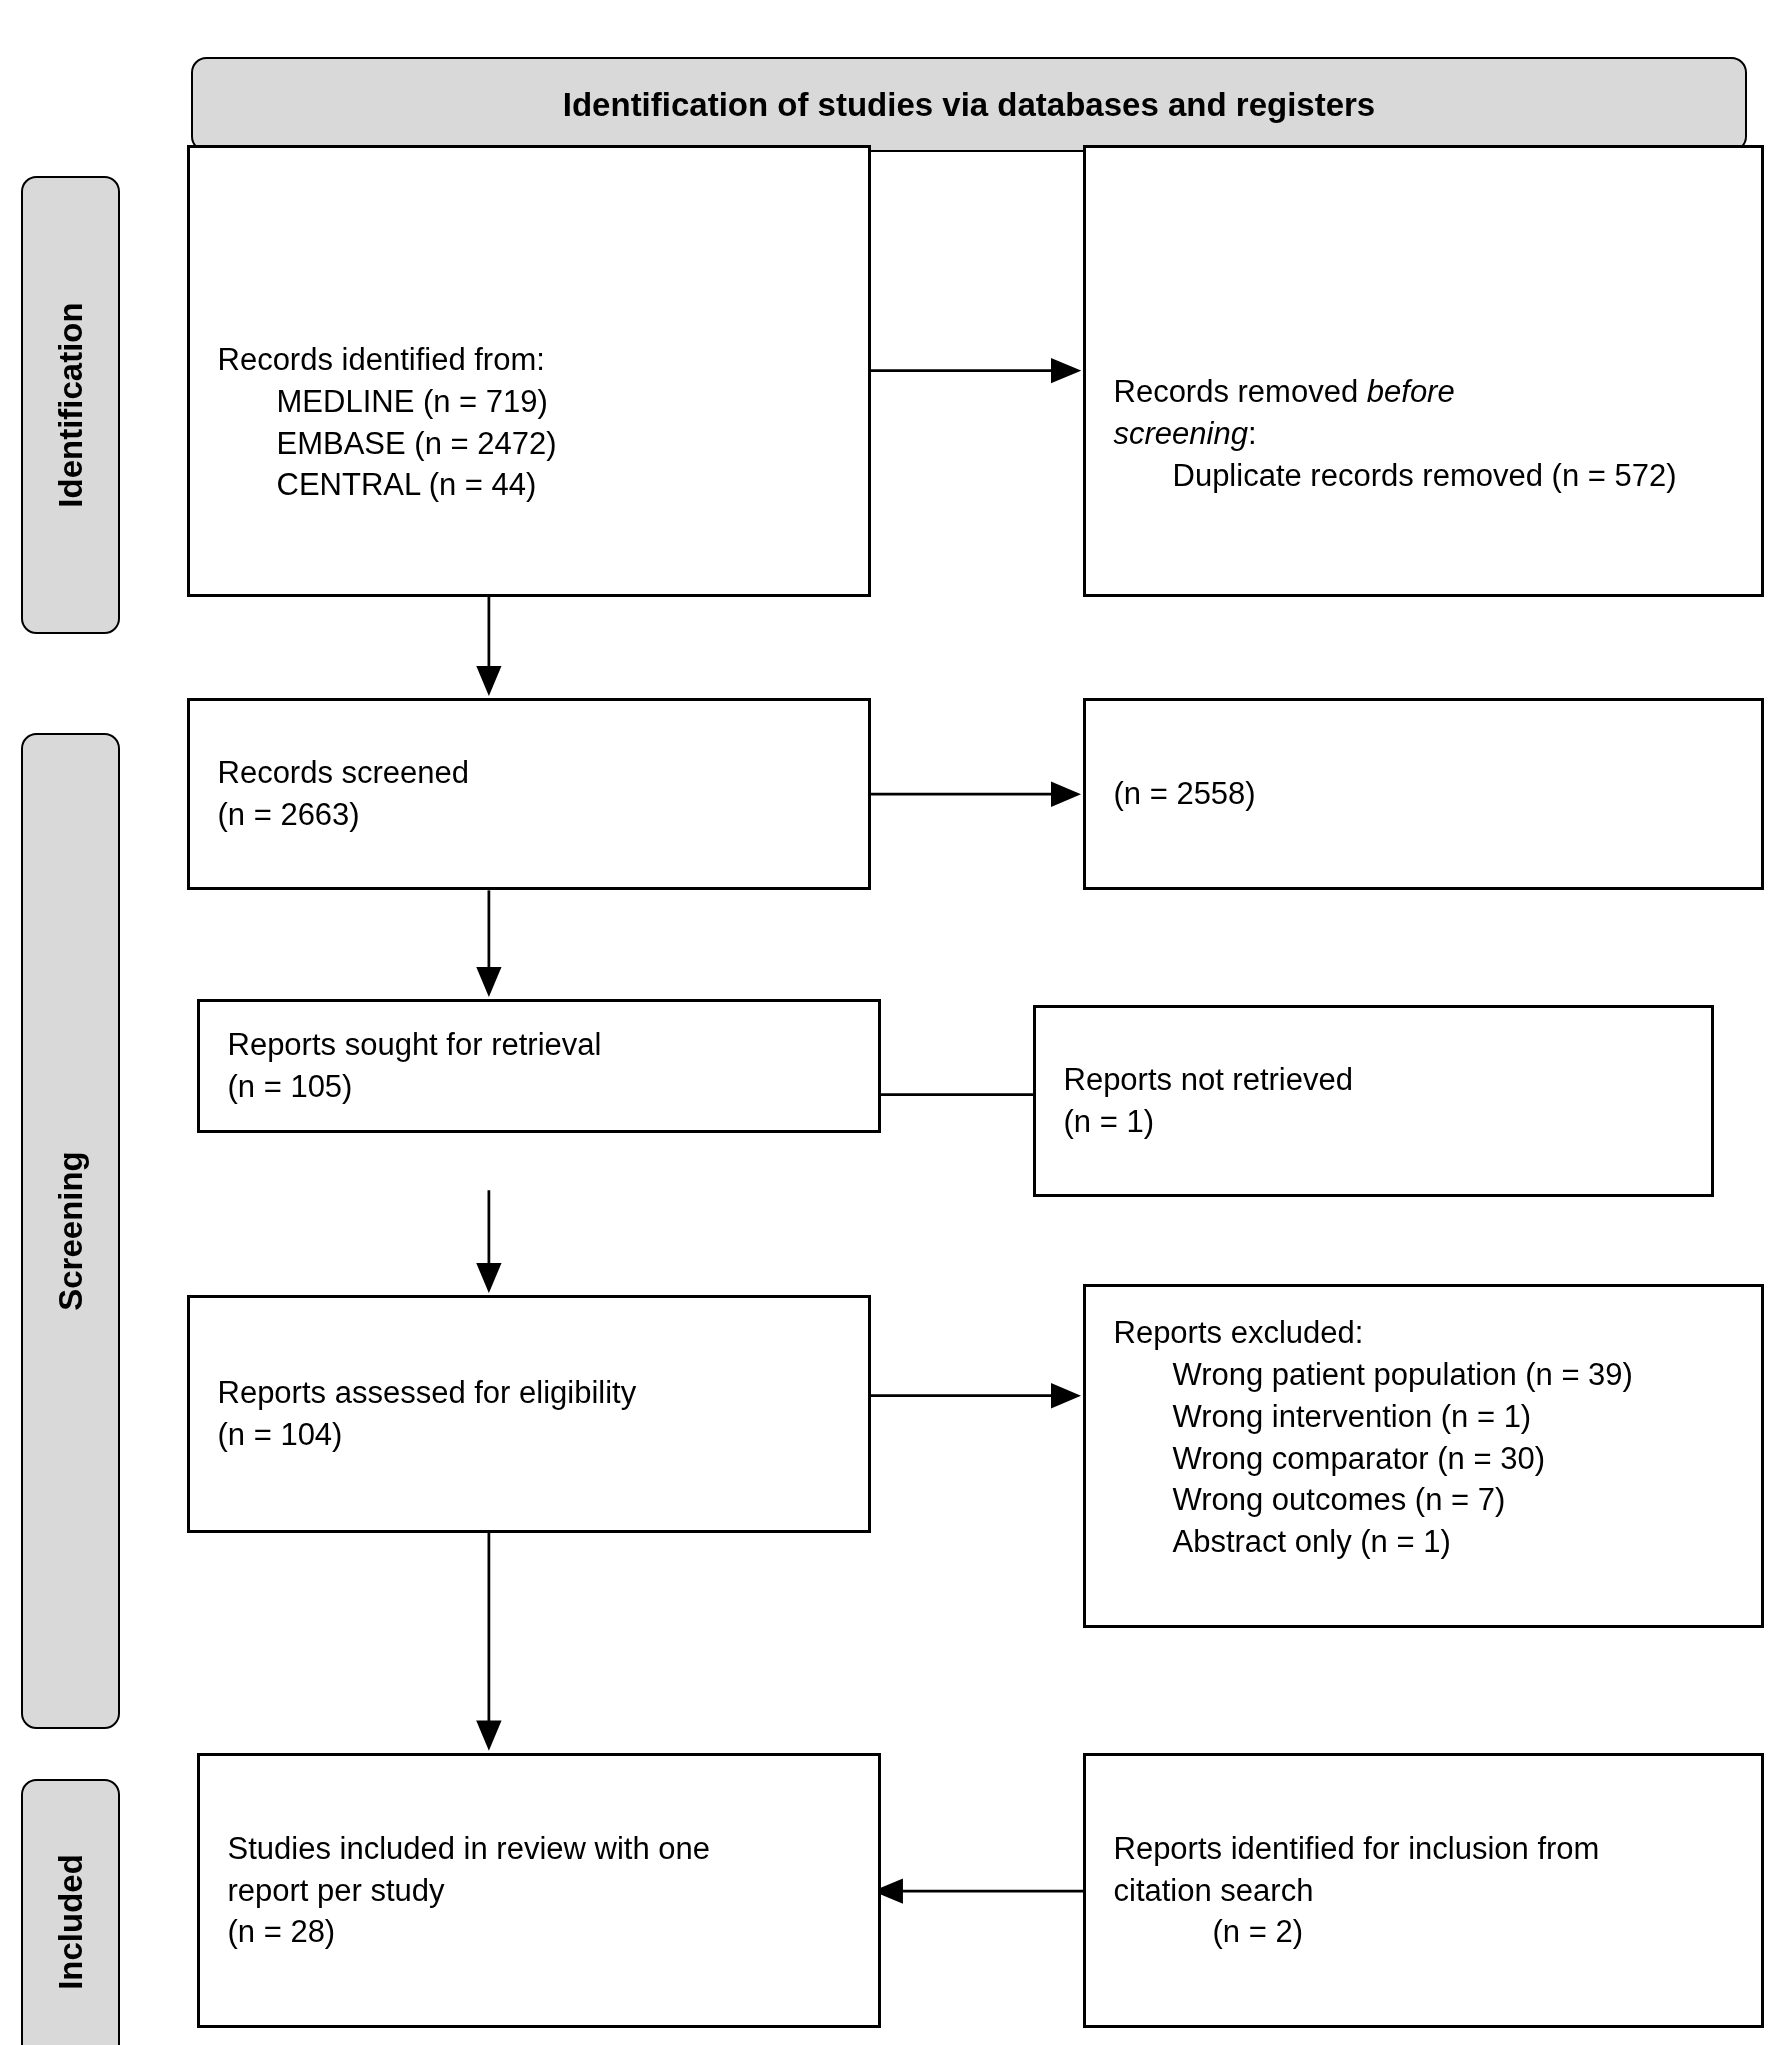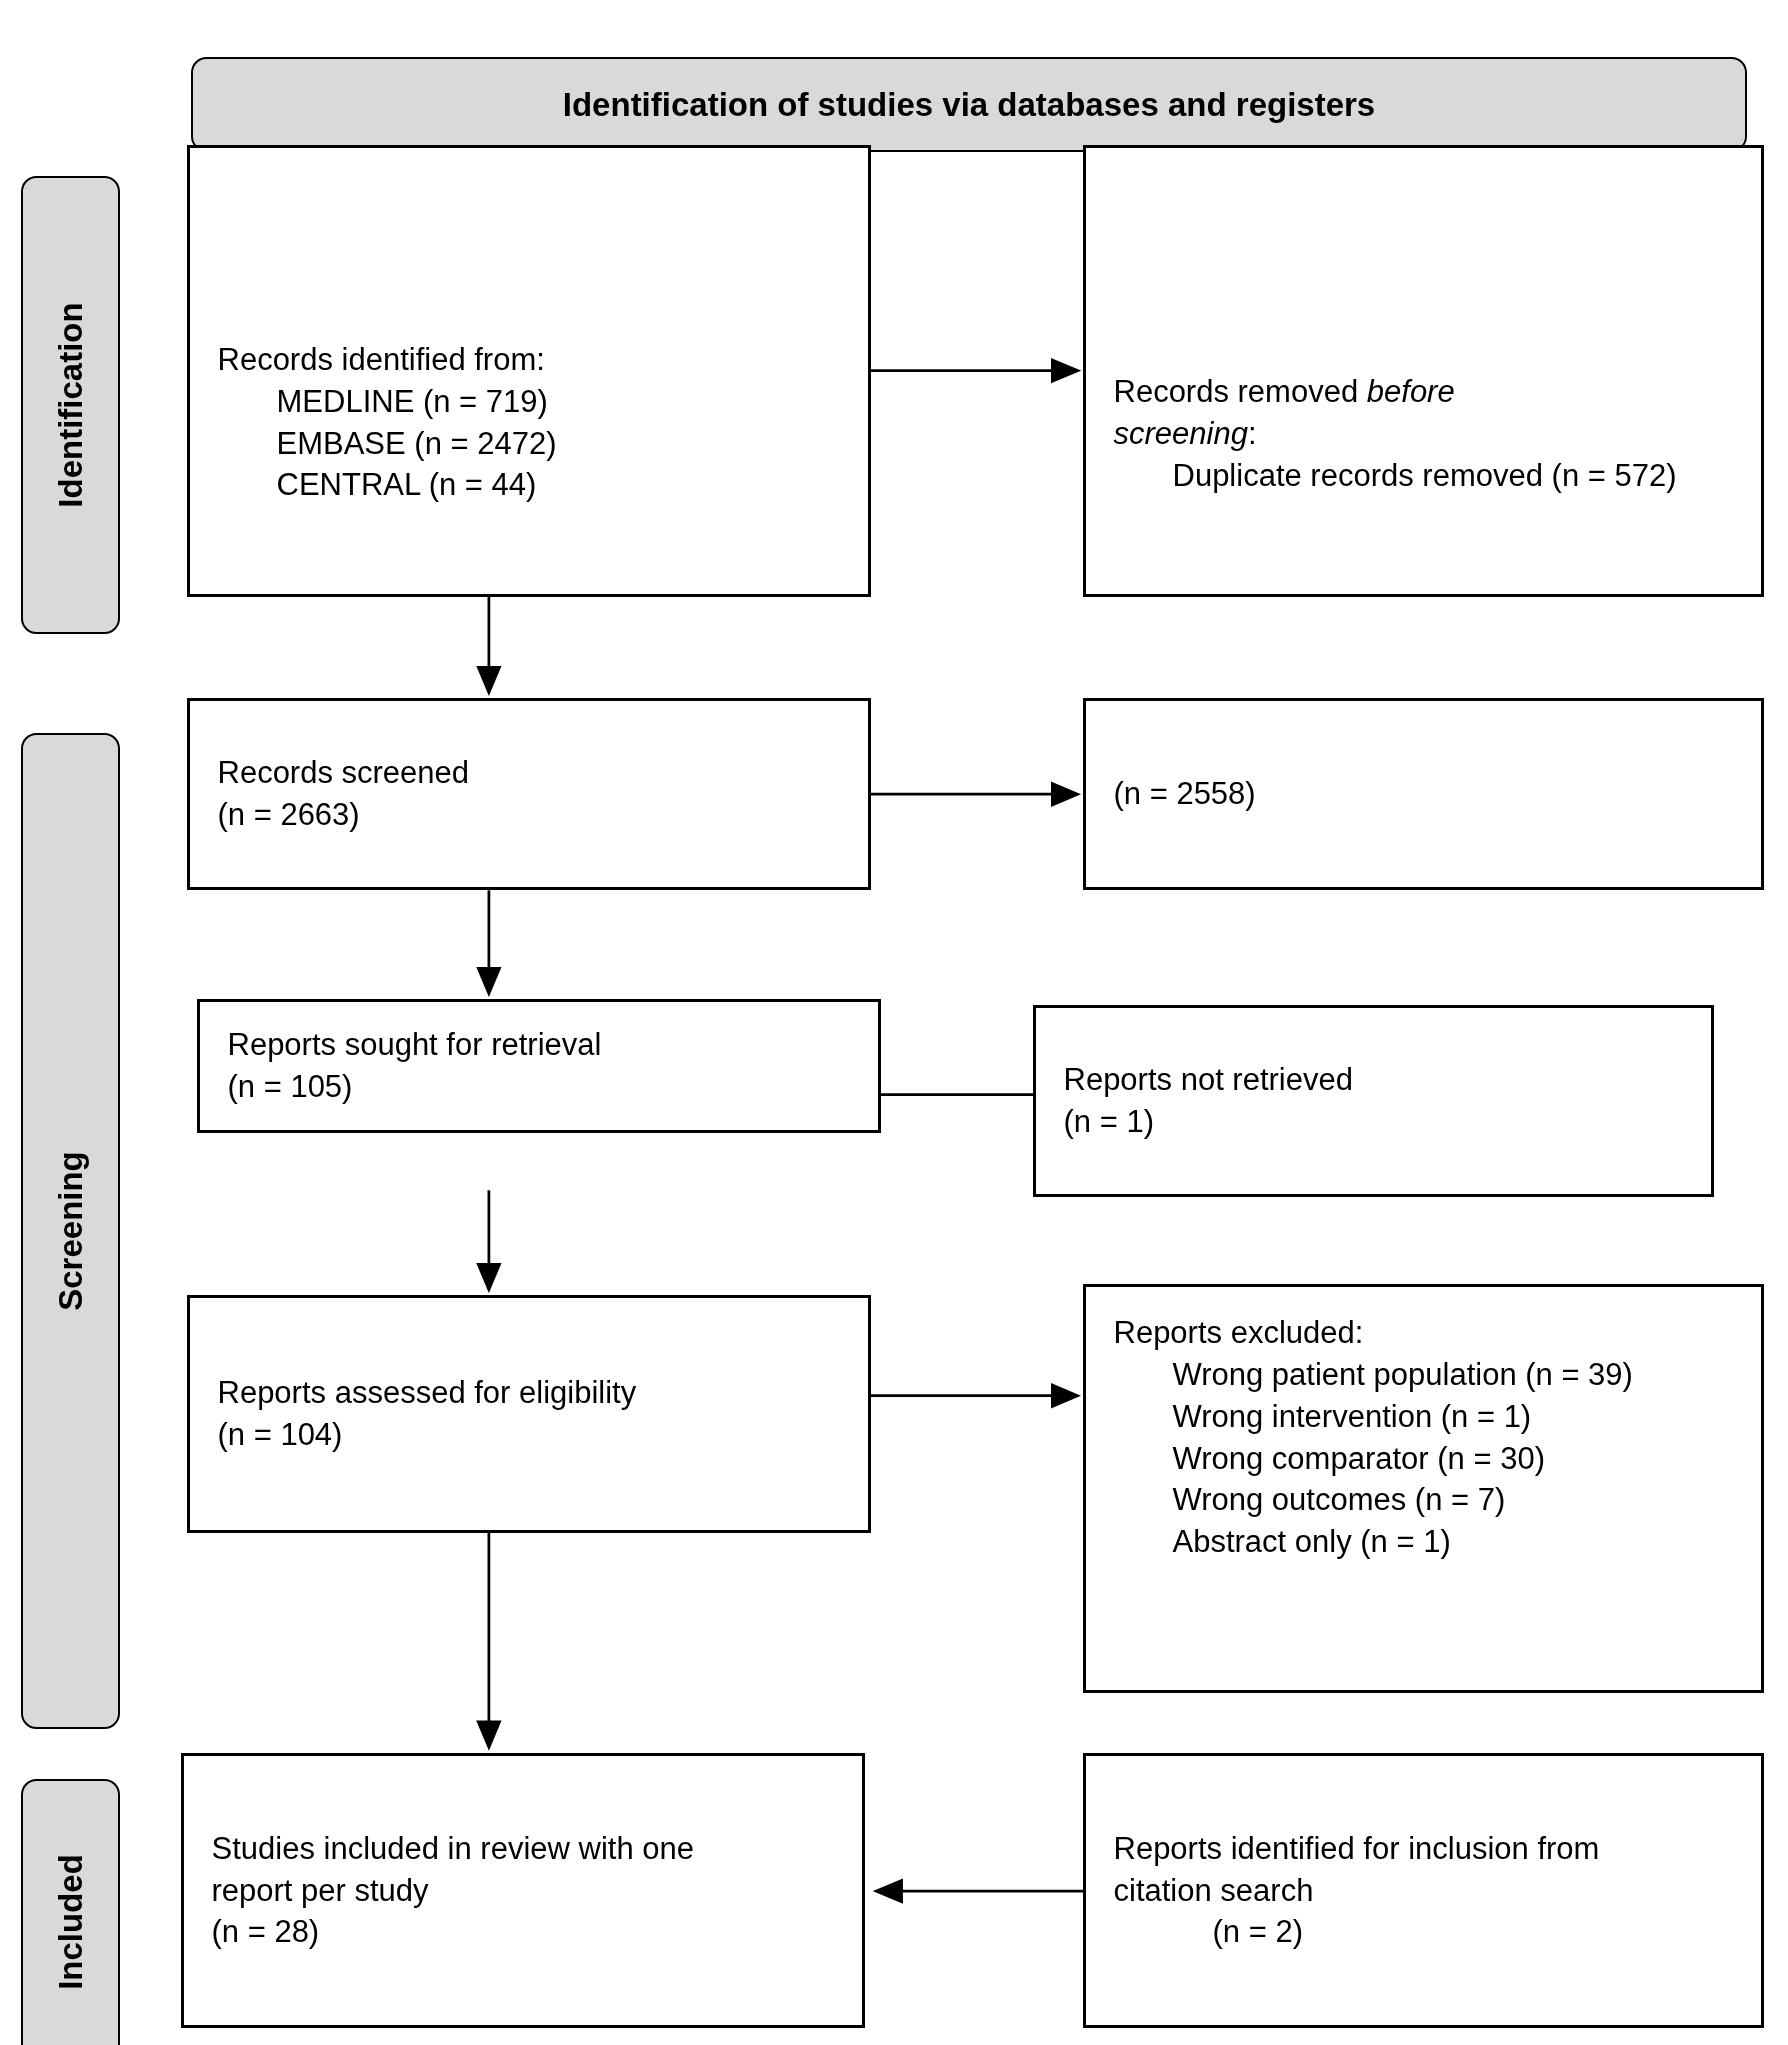--- a/index.html
+++ b/index.html
@@ -57,26 +57,26 @@
     flex-direction: column;
     justify-content: center;
     font-size: 31px;
     line-height: 1.35;
     padding: 0 33px 0 27.5px;
   }
   .box-l1 { left: 187px;  top: 145px;  width: 684px; height: 452px; padding-top: 103px; }
   .box-l2 { left: 187px;  top: 698px; width: 684px; height: 192px; }
   .box-l3 { left: 197px;  top: 999px; width: 684px; height: 134px; }
   .box-l4 { left: 187px;  top: 1295px; width: 684px; height: 238px; }
-  .box-l5 { left: 181px;  top: 1753px; width: 684px; height: 275px; padding-right: 110px; }
+  .box-l5 { left: 197px;  top: 1753px; width: 684px; height: 275px; padding-right: 110px; }
 
   .box-r1 { left: 1083px; top: 145px;  width: 681px; height: 452px; padding-top: 126px; }
   .box-r2 { left: 1083px; top: 698px; width: 681px; height: 192px; }
   .box-r3 { left: 1033px; top: 1005px; width: 681px; height: 192px; }
-  .box-r4 { left: 1083px; top: 1284px; width: 681px; height: 409px;
+  .box-r4 { left: 1083px; top: 1284px; width: 681px; height: 344px;
             justify-content: flex-start; padding-top: 25px; padding-right: 66px; }
   .box-r5 { left: 1083px; top: 1753px; width: 681px; height: 275px; padding-right: 93px; }
 
   .indent { margin-left: 59px; }
   .indent-n { margin-left: 99px; }
   .em { font-style: italic; }
   .wrap-narrow { max-width: 385px; }
 </style>
 </head>
 <body>

